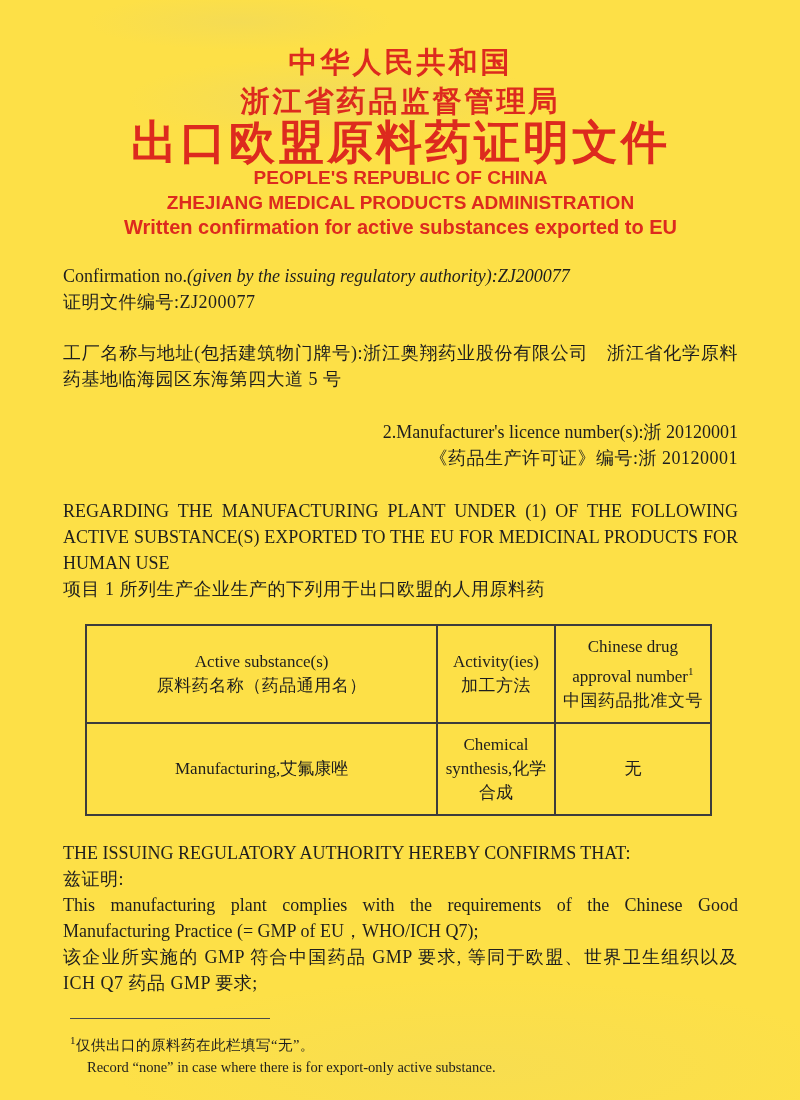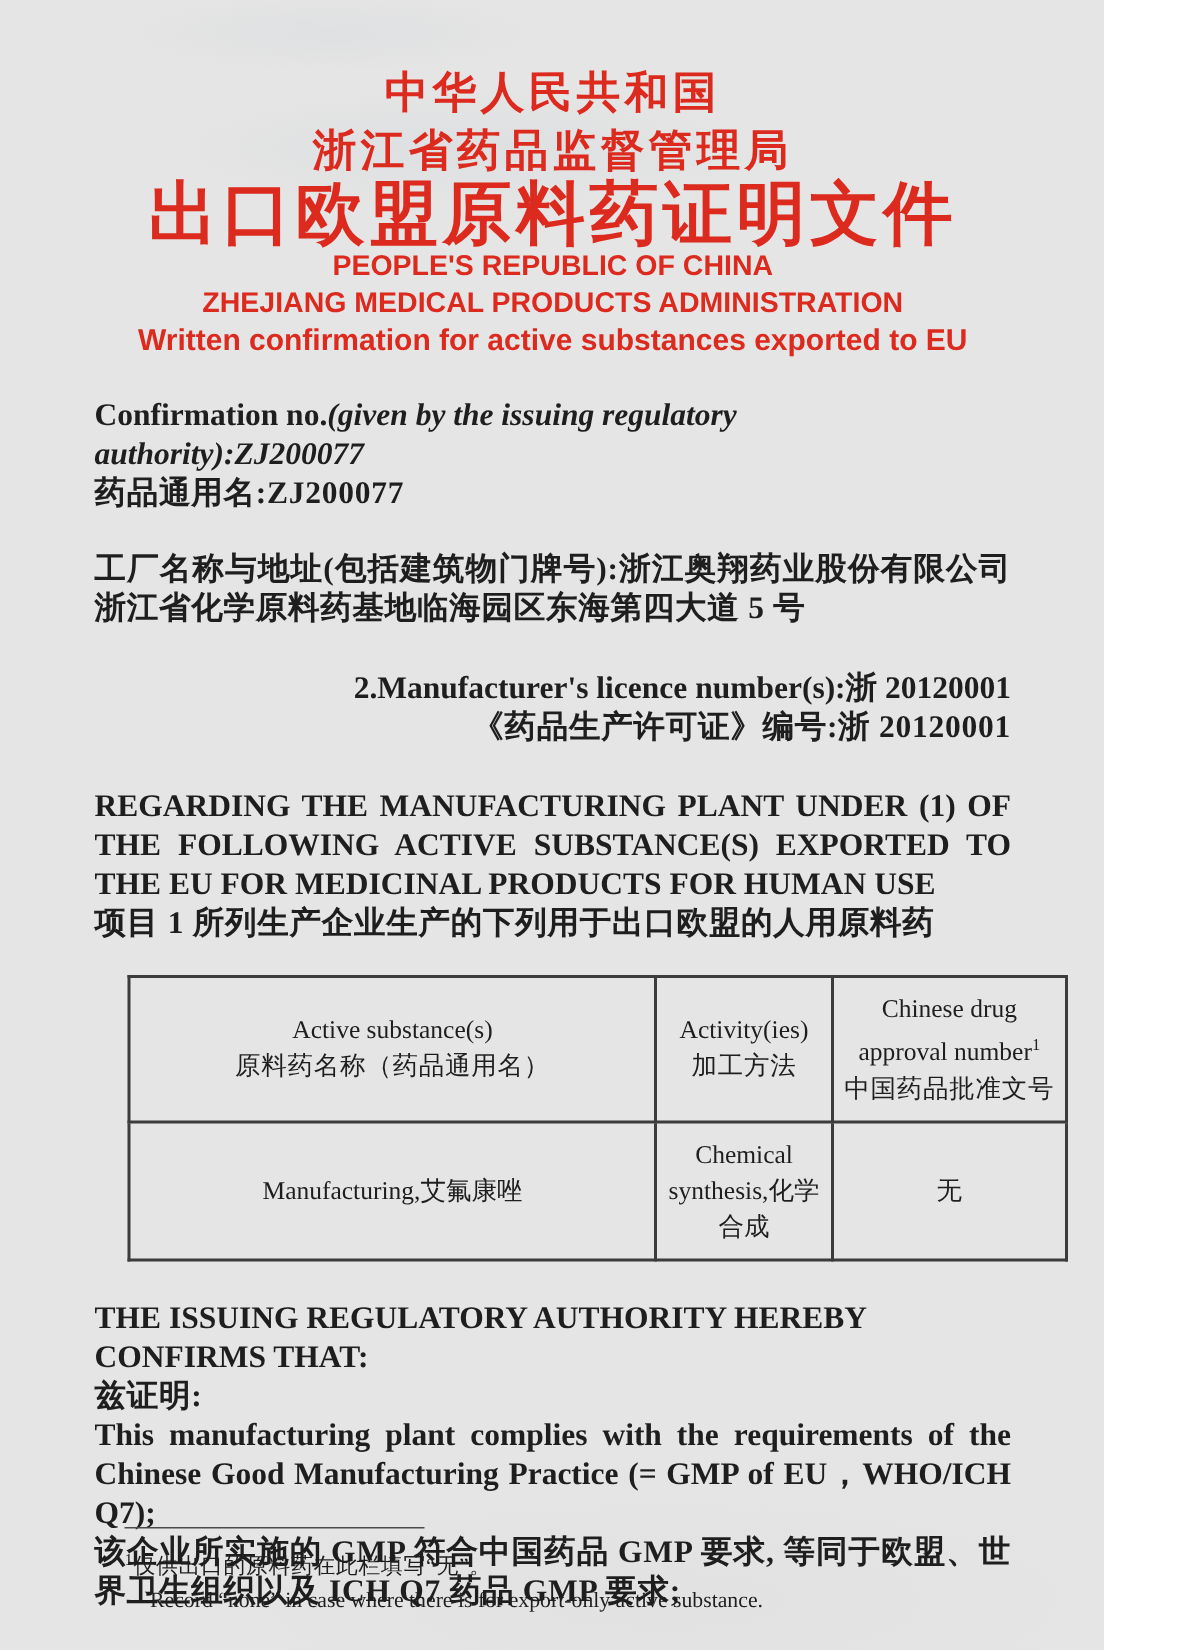--- a/index.html
+++ b/index.html
@@ -1,22 +1,22 @@
 <!DOCTYPE html>
 <html><head>
 <meta charset="utf-8">
 <style>
   * { margin:0; padding:0; box-sizing:border-box; }
   html,body { width:800px; }
   body { background:#ffffff; }
 
   .page {
     position:relative;
-    width:736px; height:1100px;
-    background:#e5e5e5;
+    width:800px; height:1100px;
+    background:#fde047;
     overflow:hidden;
     font-family:"Liberation Serif","DejaVu Serif",serif;
     color:#1e1e1e;
   }
   
   .page::before{
     content:"";
     position:absolute; inset:0;
     background:
       radial-gradient(ellipse 300px 60px at 42% 9%, rgba(176,186,200,0.14), transparent 70%),
@@ -33,21 +33,21 @@
   .hd-cn1 { font-size:29px; line-height:40px; }
   .hd-cn2 { font-size:29px; line-height:39px; }
   .hd-cn3 { font-size:46px; line-height:44px; }
   .hd-en  {
     font-family:"Liberation Sans","DejaVu Sans",sans-serif;
     font-weight:bold; font-size:19px; line-height:25px;
   }
   .hd-en3 { font-size:20px; }
 
   
-  .bodytext p { font-size:21px; line-height:26px;font-weight:bold; }
+  .bodytext p { font-size:18px; line-height:26px; }
   .just  { text-align:justify; }
   .it { font-style:italic; }
   .cjk { letter-spacing:0.5px; }
 
   .sec-confirm   { margin-top:23px; }
   .sec-item1     { margin-top:25px; }
   .sec-item2     { margin-top:27px;text-align:right; }
   .sec-regarding { margin-top:27px; }
   .sec-confirms  { margin-top:24px; }
 
@@ -59,21 +59,21 @@
     font-weight:normal;
     text-align:center; vertical-align:middle;
     font-size:17px; line-height:24px;
     padding:9px 6px;
   }
   .c1 { width:56.2%; } .c2 { width:18.8%; } .c3 { width:25%; }
   td.datacell { height:86px; }
   sup { font-size:11px; }
 
   
-  .footnote { position:absolute; left:83px; bottom:22px; width:620px; font-size:14.5px; line-height:22px; }
+  .footnote { position:absolute; left:70px; bottom:22px; width:620px; font-size:14.5px; line-height:22px; }
   .fn-rule { width:200px; border-top:1.5px solid #4a4a4a; margin-bottom:10px; }
   .fn-en { padding-left:17px; }
 </style>
 </head>
 <body>
 
 <div class="page">
   <div class="content">
 
     <div class="letterhead">
@@ -82,21 +82,21 @@
       <div class="hd-cn hd-cn3" style="color: rgb(221, 42, 30);">出口欧盟原料药证明文件</div>
       <div class="hd-en" style="color: rgb(221, 42, 30);">PEOPLE'S REPUBLIC OF CHINA</div>
       <div class="hd-en" style="color: rgb(221, 42, 30);">ZHEJIANG MEDICAL PRODUCTS ADMINISTRATION</div>
       <div class="hd-en hd-en3" style="color: rgb(221, 42, 30);">Written confirmation for active substances exported to EU</div>
     </div>
 
     <div class="bodytext">
 
       <div class="sec-confirm">
         <p><span>Confirmation no.</span><span class="it">(given by the issuing regulatory authority):</span><span class="it">ZJ200077</span></p>
-        <p class="cjk">药品通用名:ZJ200077</p>
+        <p class="cjk">证明文件编号:ZJ200077</p>
       </div>
 
       <div class="sec-item1">
         <p class="just cjk">工厂名称与地址(包括建筑物门牌号):浙江奥翔药业股份有限公司　浙江省化学原料药基地临海园区东海第四大道 5 号</p>
       </div>
 
       <div class="sec-item2">
         <p>2.Manufacturer's licence number(s):浙 20120001</p>
         <p class="cjk">《药品生产许可证》编号:浙 20120001</p>
       </div>

